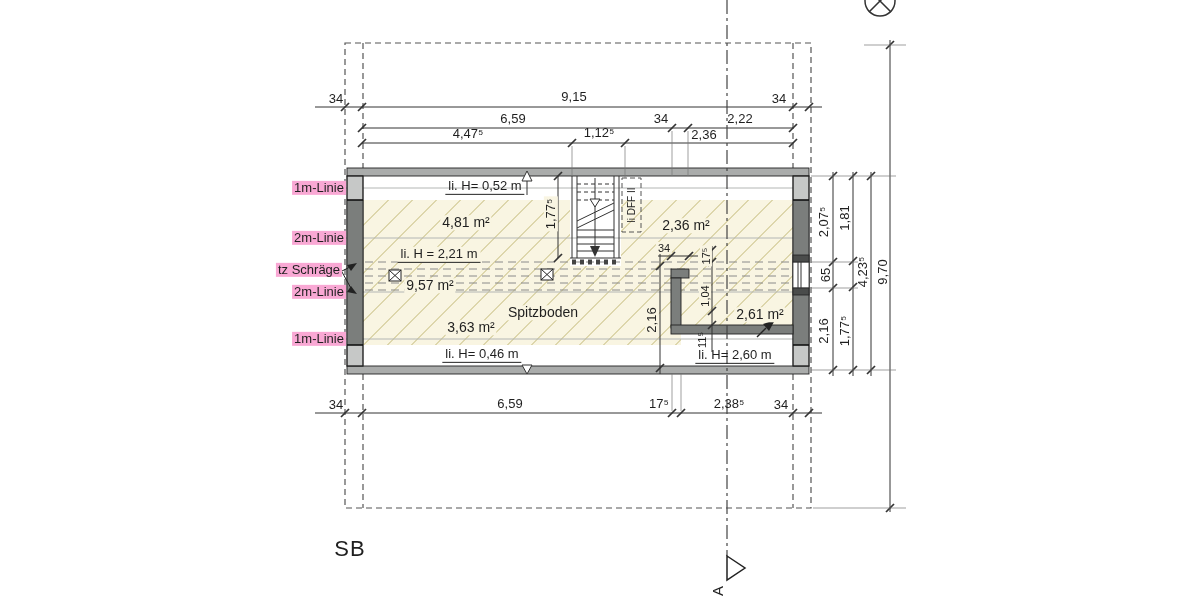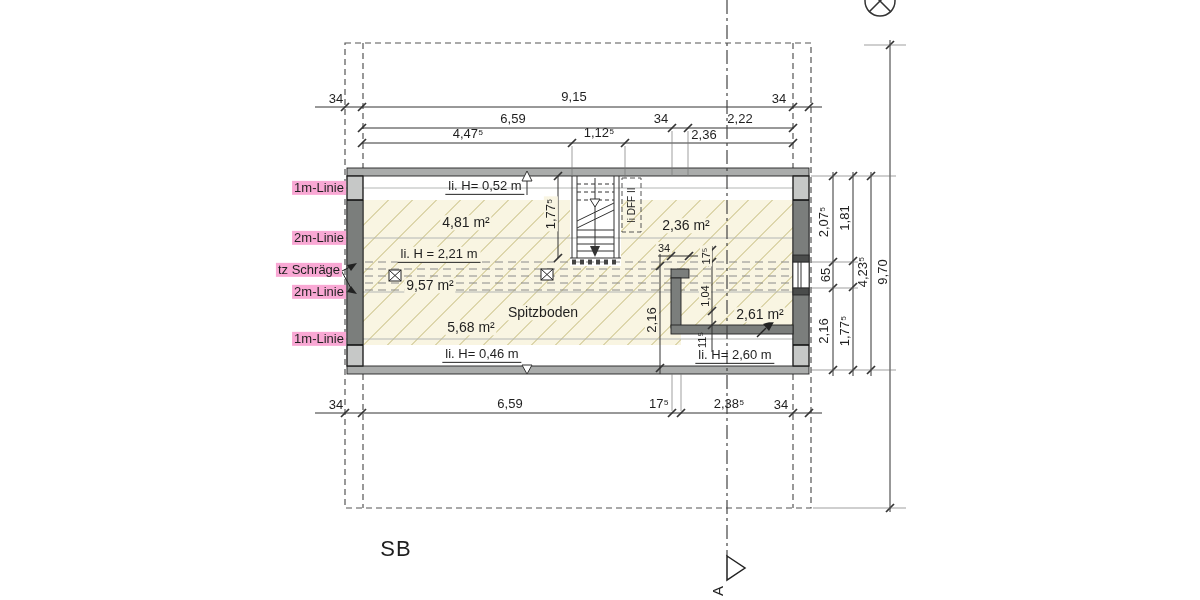--- a/index.html
+++ b/index.html
@@ -16,21 +16,21 @@
   .cut-low{left:681px;top:334px;width:112px;height:32px;}
   svg.lines{position:absolute;left:0;top:0;pointer-events:none;}
   .t{position:absolute;font-size:13px;color:#1f1f1f;white-space:nowrap;
      transform:translate(-50%,-50%);line-height:1.1;}
   .v{transform:translate(-50%,-50%) rotate(-90deg);}
   .sm{font-size:11px;}
   .area{font-size:14px;}
   .halo{background:var(--hatch-bg,#f9f5e2);padding:0 2px;}
   .wbg{background:#f9a8d4;padding:0 2px;}
   .ul{border-bottom:1.2px solid #222;padding:0 3px 1px 3px;}
-  .big{font-size:22px;letter-spacing:1px;margin-left:46px;}
+  .big{font-size:22px;letter-spacing:1px;}
   .dff{font-size:10px;}
   .secA{font-size:15px;}
 </style>
 </head>
 <body>
 
 <div id="canvas">
 
   <div class="layer interior"></div>
   <div class="layer hatch"></div>
@@ -270,21 +270,21 @@
   <div class="t v halo" style="left:551px;top:214px">1,77⁵</div>
   <div class="t v halo" style="left:652px;top:320px">2,16</div>
   <div class="t sm halo" style="left:664px;top:248px">34</div>
   <div class="t v sm halo" style="left:706px;top:256px">17⁵</div>
   <div class="t v sm halo" style="left:705px;top:296px">1,04</div>
   <div class="t v sm" style="left:702px;top:340px">11⁵</div>
 
   <div class="t area halo" style="left:466px;top:223px">4,81 m²</div>
   <div class="t area halo" style="left:686px;top:226px">2,36 m²</div>
   <div class="t area halo" style="left:430px;top:286px">9,57 m²</div>
-  <div class="t area halo" style="left:471px;top:328px">5,68 m²</div>
+  <div class="t area halo" style="left:471px;top:328px">3,63 m²</div>
   <div class="t area halo" style="left:760px;top:315px">2,61 m²</div>
   <div class="t area halo" style="left:543px;top:313px">Spitzboden</div>
 
   <div class="t ul" style="left:485px;top:187px">li. H= 0,52 m</div>
   <div class="t ul halo" style="left:439px;top:255px">li. H = 2,21 m</div>
   <div class="t ul" style="left:482px;top:355px">li. H= 0,46 m</div>
   <div class="t ul" style="left:735px;top:356px">li. H= 2,60 m</div>
 
   <div class="t wbg" style="left:319px;top:188px">1m-Linie</div>
   <div class="t wbg" style="left:319px;top:238px">2m-Linie</div>

